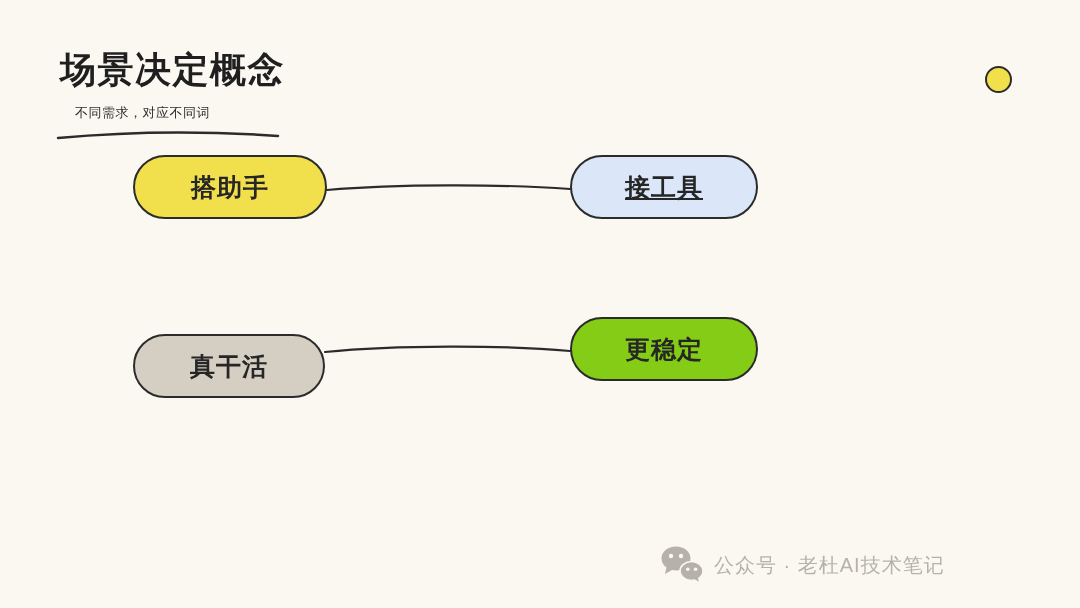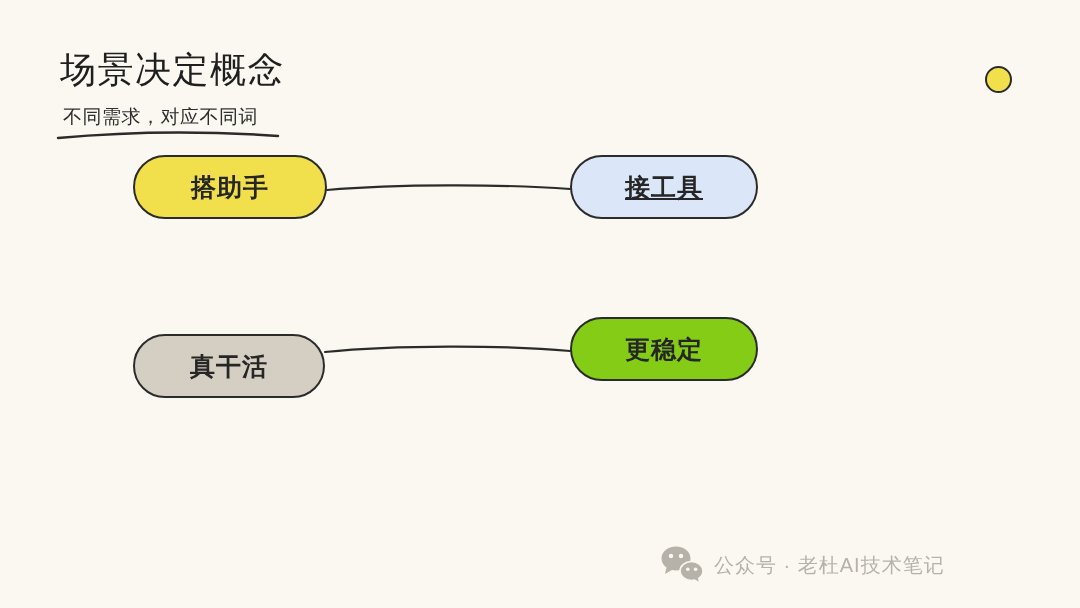--- a/index.html
+++ b/index.html
@@ -12,30 +12,30 @@
     width: 1080px;
     height: 608px;
     background: #FAF8F0;
     overflow: hidden;
   }
   .title {
     position: absolute;
     left: 60px;
     top: 50px;
     font-size: 36px;
-    font-weight: 400;
+    font-weight: 700;
     letter-spacing: 1.5px;
     color: #1F1F1F;
     line-height: 1.1;
   }
   .subtitle {
     position: absolute;
-    left: 63px;
+    left: 75px;
     top: 104px;
-    font-size: 19px;
+    font-size: 13px;
     font-weight: 500;
     letter-spacing: 0.5px;
     color: #2E2E2E;
   }
   svg.overlay {
     position: absolute;
     left: 0;
     top: 0;
     width: 1080px;
     height: 608px;

